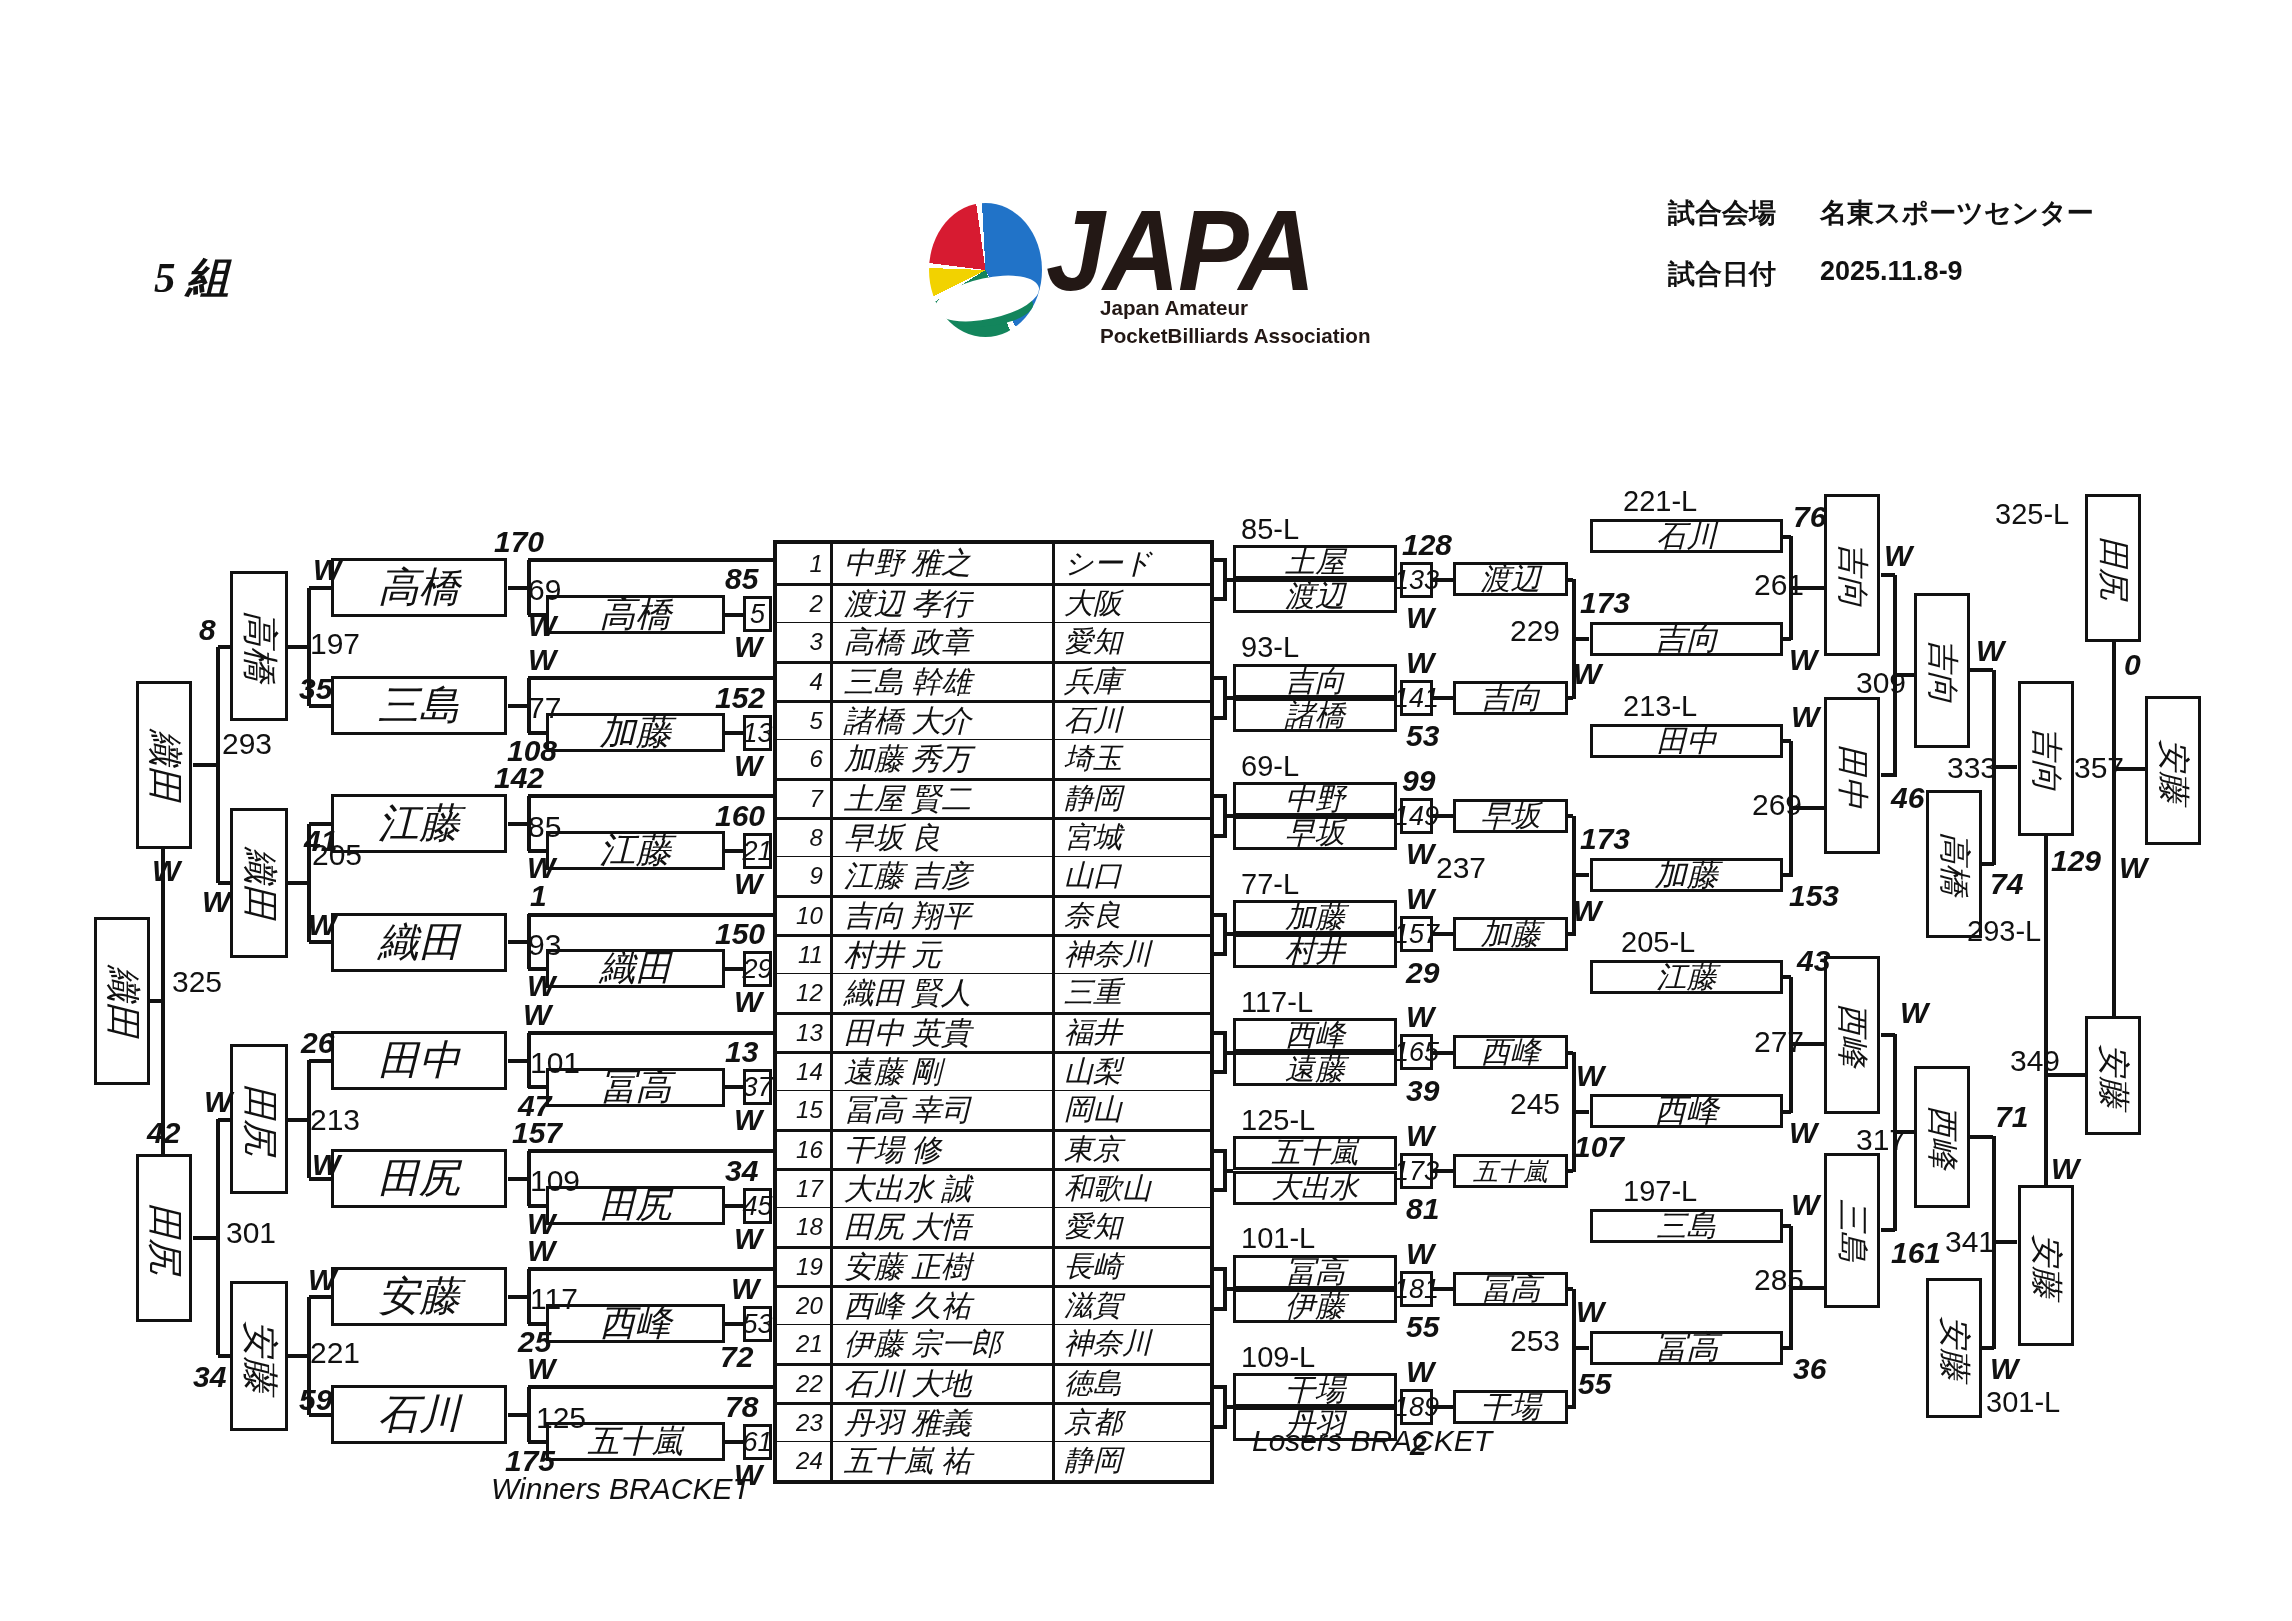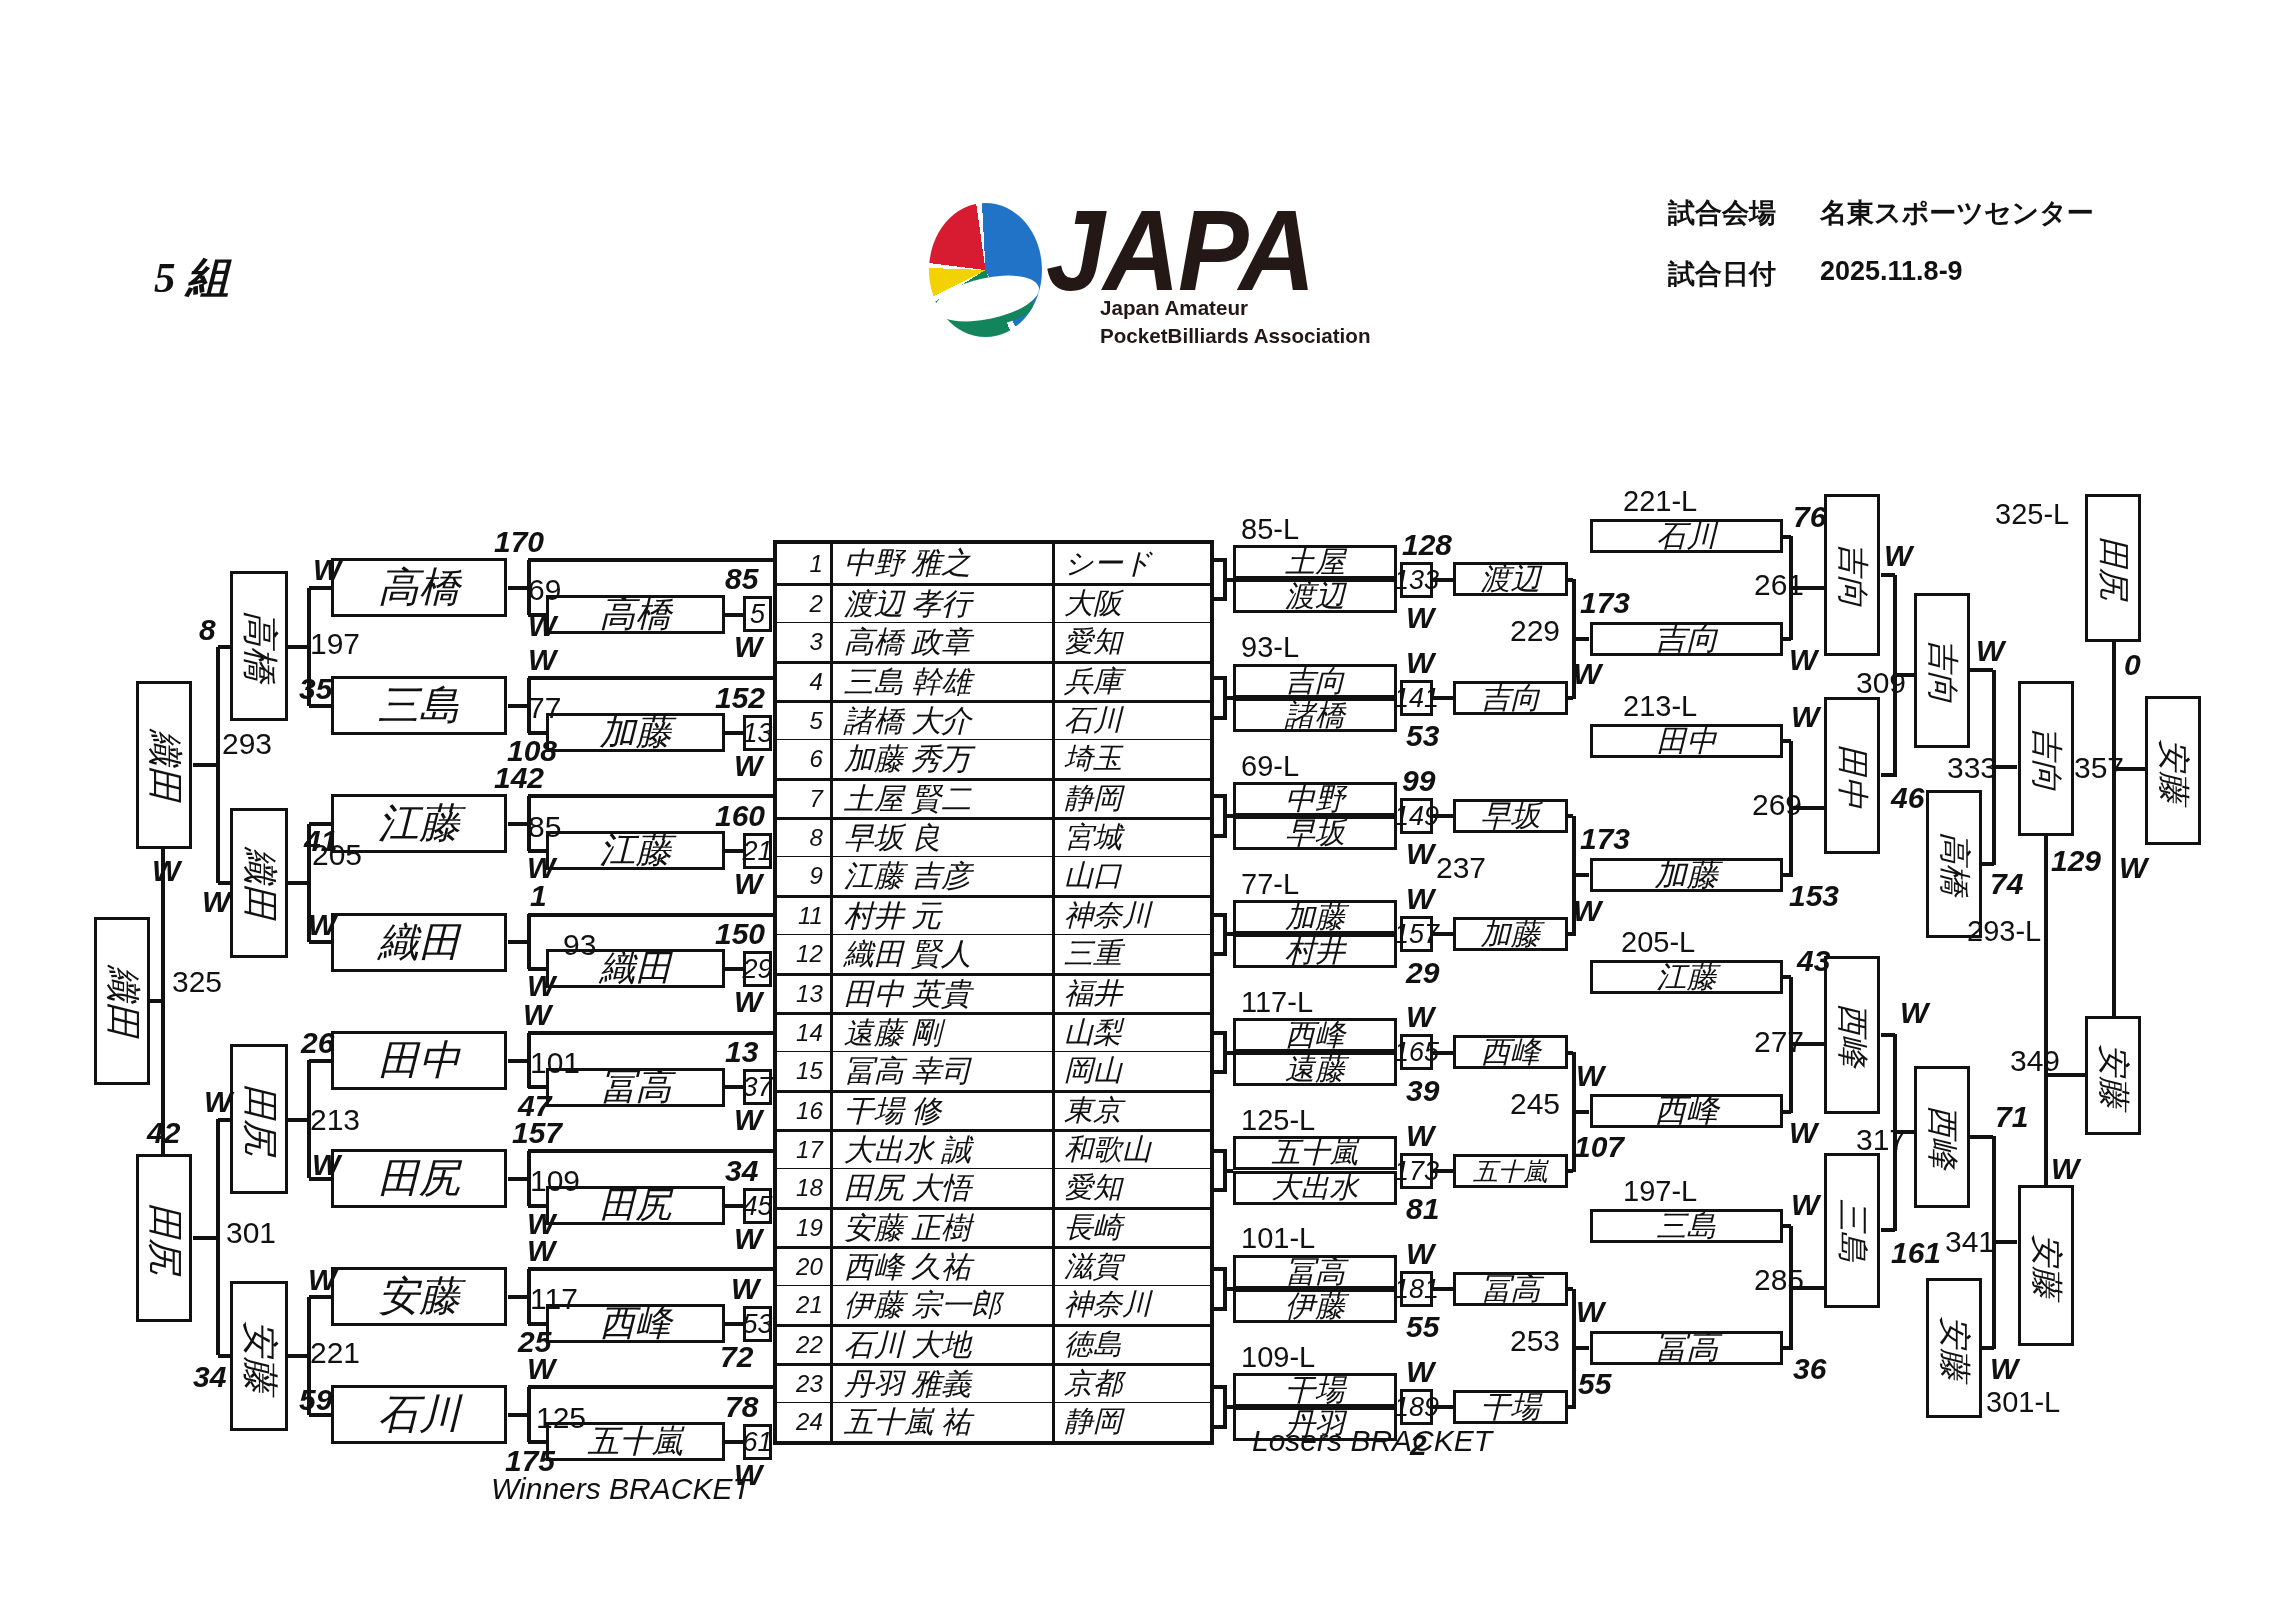--- a/index.html
+++ b/index.html
@@ -102,20 +102,25 @@
       </div>
       <div class="prow">
         <span class="pno">8</span>
         <span class="pname">早坂 良</span>
         <span class="ppref">宮城</span>
       </div>
       <div class="prow thin">
         <span class="pno">9</span>
         <span class="pname">江藤 吉彦</span>
         <span class="ppref">山口</span>
+      </div>
+      <div class="prow">
+        <span class="pno">10</span>
+        <span class="pname">吉向 翔平</span>
+        <span class="ppref">奈良</span>
       </div>
       <div class="prow">
         <span class="pno">11</span>
         <span class="pname">村井 元</span>
         <span class="ppref">神奈川</span>
       </div>
       <div class="prow thin">
         <span class="pno">12</span>
         <span class="pname">織田 賢人</span>
         <span class="ppref">三重</span>
@@ -615,21 +620,21 @@
       <div class="lbl" style="left: 494px; top: 525px;">170</div>
       <div class="lbl n" style="left: 528px; top: 573px;">69</div>
       <div class="lbl" style="left: 528px; top: 609px;">W</div>
       <div class="lbl" style="left: 528px; top: 643px;">W</div>
       <div class="lbl n" style="left: 528px; top: 691px;">77</div>
       <div class="lbl" style="left: 507px; top: 734px;">108</div>
       <div class="lbl" style="left: 494px; top: 761px;">142</div>
       <div class="lbl n" style="left: 528px; top: 810px;">85</div>
       <div class="lbl" style="left: 527px; top: 851px;">W</div>
       <div class="lbl" style="left: 530px; top: 879px;">1</div>
-      <div class="lbl n" style="left: 528px; top: 928px; margin-left: 35px;">93</div>
+      <div class="lbl n" style="left: 528px; top: 928px;">93</div>
       <div class="lbl" style="left: 527px; top: 969px;">W</div>
       <div class="lbl" style="left: 523px; top: 998px;">W</div>
       <div class="lbl n" style="left: 530px; top: 1046px;">101</div>
       <div class="lbl" style="left: 518px; top: 1089px;">47</div>
       <div class="lbl" style="left: 512px; top: 1116px;">157</div>
       <div class="lbl n" style="left: 530px; top: 1164px;">109</div>
       <div class="lbl" style="left: 527px; top: 1207px;">W</div>
       <div class="lbl" style="left: 527px; top: 1234px;">W</div>
       <div class="lbl n" style="left: 530px; top: 1282px;">117</div>
       <div class="lbl" style="left: 518px; top: 1325px;">25</div>

